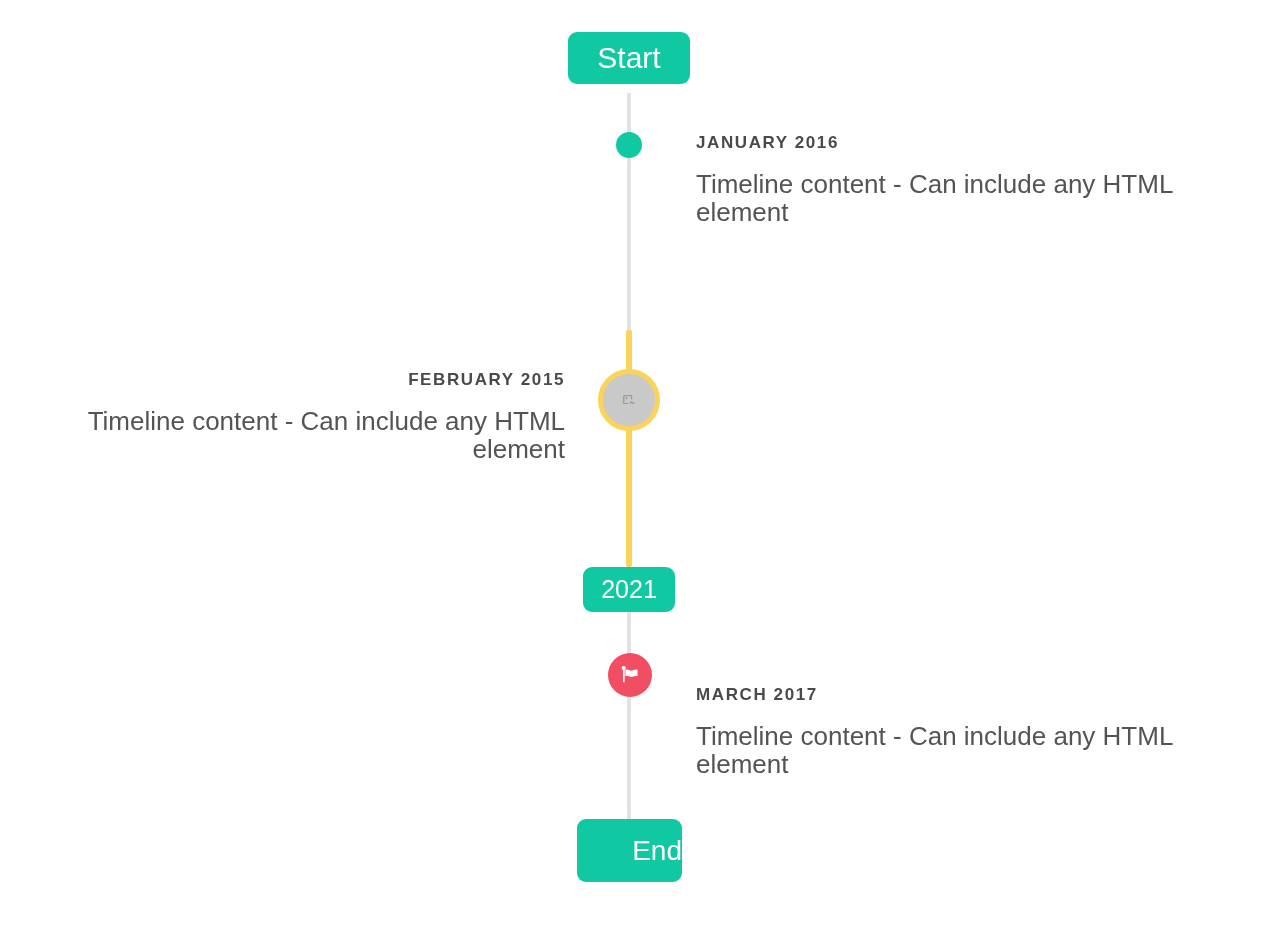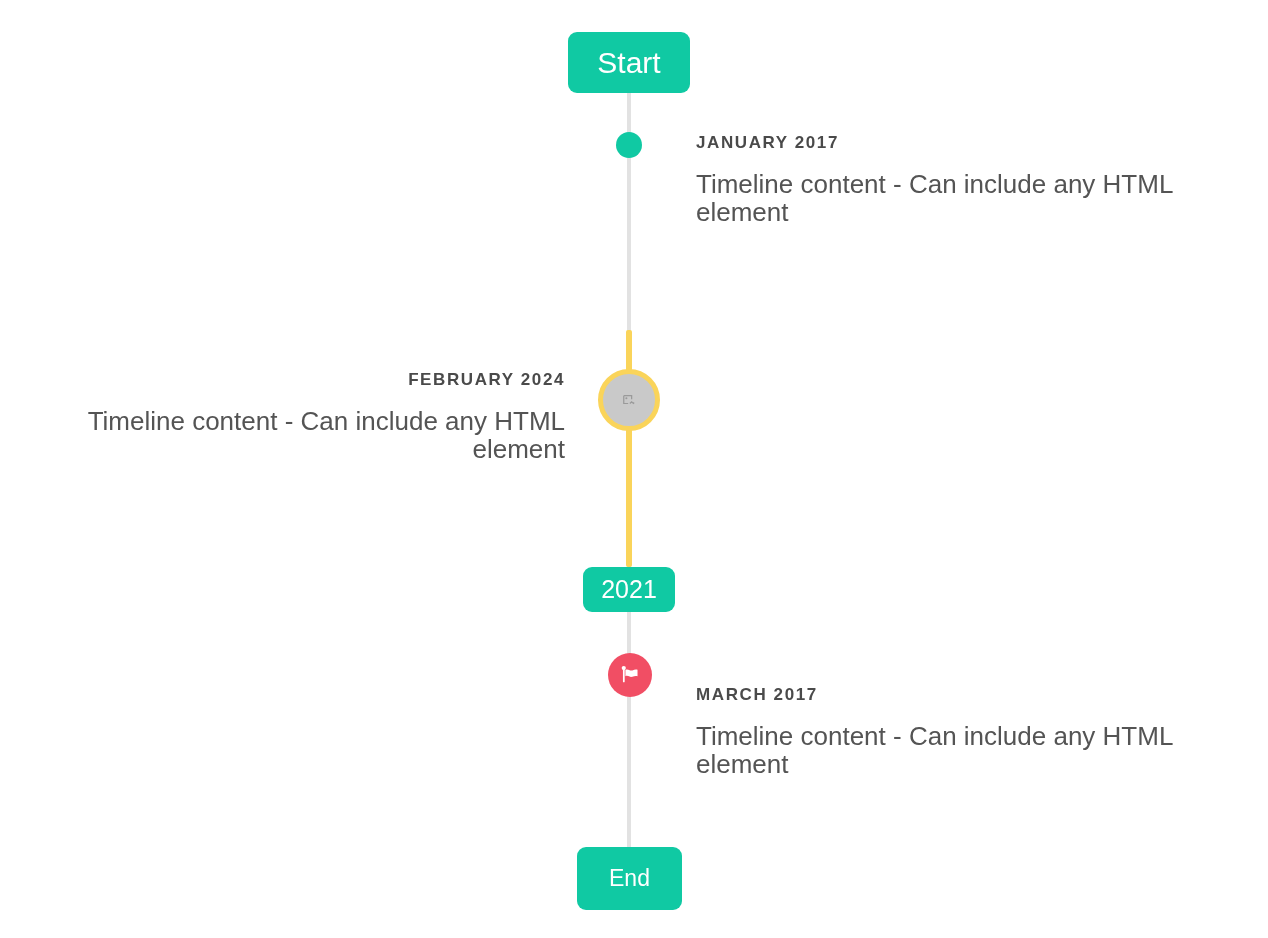--- a/index.html
+++ b/index.html
@@ -42,23 +42,23 @@
   
   .badge {
     position: absolute;
     display: flex;
     align-items: center;
     justify-content: center;
     background: var(--accent-teal);
     color: #ffffff;
     border-radius: 9px;
   }
-  .badge-start { left: 568px; top: 32px;  width: 122px; height: 61px; font-size: 30px; }
+  .badge-start { left: 568px; top: 32px;  width: 122px; height: 52px; font-size: 30px; }
   .badge-year  { left: 583px; top: 567px; width: 92px;  height: 45px; font-size: 25px; }
-  .badge-end   { left: 577px; top: 847px; width: 105px; height: 63px; font-size: 23px; }
+  .badge-end   { left: 577px; top: 819px; width: 105px; height: 63px; font-size: 28px; justify-content: flex-end; }
   
   .marker-dot {
     position: absolute;
     left: 616px; top: 132px;
     width: 26px; height: 26px;
     border-radius: 50%;
     background: var(--accent-teal);
   }
   .marker-image {
     position: absolute;
@@ -113,38 +113,38 @@
 
   <div class="tl-line"></div>
   <div class="tl-line-highlight"></div>
 
   <div class="badge badge-start">
     <span>Start</span>
   </div>
 
   <div class="marker-dot"></div>
   <div class="entry entry-right entry-jan">
-    <div class="entry-title">JANUARY 2017</div>
+    <div class="entry-title">JANUARY 2016</div>
     <div class="entry-content">Timeline content - Can include any HTML element</div>
   </div>
 
   <div class="marker-image">
     <span class="icon">
       <svg width="14" height="14" viewBox="0 0 16 16">
         <g fill="none" stroke="#9a9a9a" stroke-width="1.4">
           <path d="M2 3 h9 v4"></path>
           <path d="M2 3 v9 h5"></path>
           <path d="M9 12 l2-2 2 2 1-1"></path>
         </g>
         <circle cx="5" cy="6" r="1.2" fill="#9a9a9a"></circle>
       </svg>
     </span>
   </div>
   <div class="entry entry-left entry-feb">
-    <div class="entry-title">FEBRUARY 2024</div>
+    <div class="entry-title">FEBRUARY 2015</div>
     <div class="entry-content">Timeline content - Can include any HTML element</div>
   </div>
 
   <div class="badge badge-year">
     <span>2021</span>
   </div>
 
   <div class="marker-flag">
     <span class="icon">
       <svg width="22" height="22" viewBox="0 0 24 24" fill="#ffffff">

